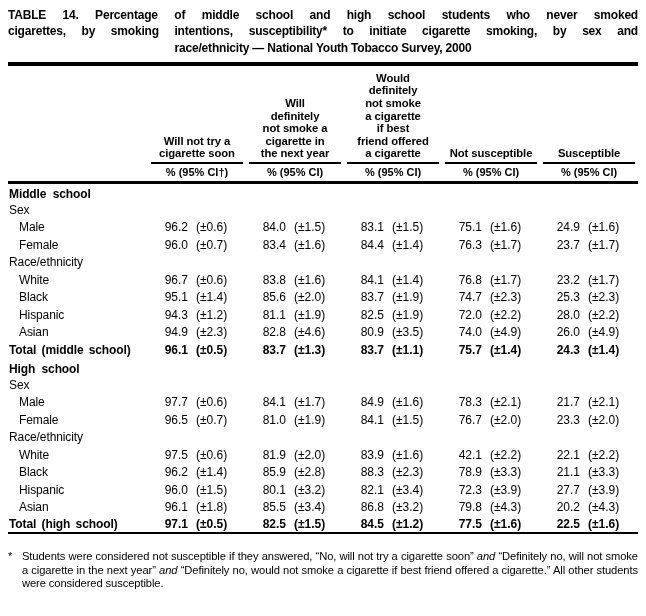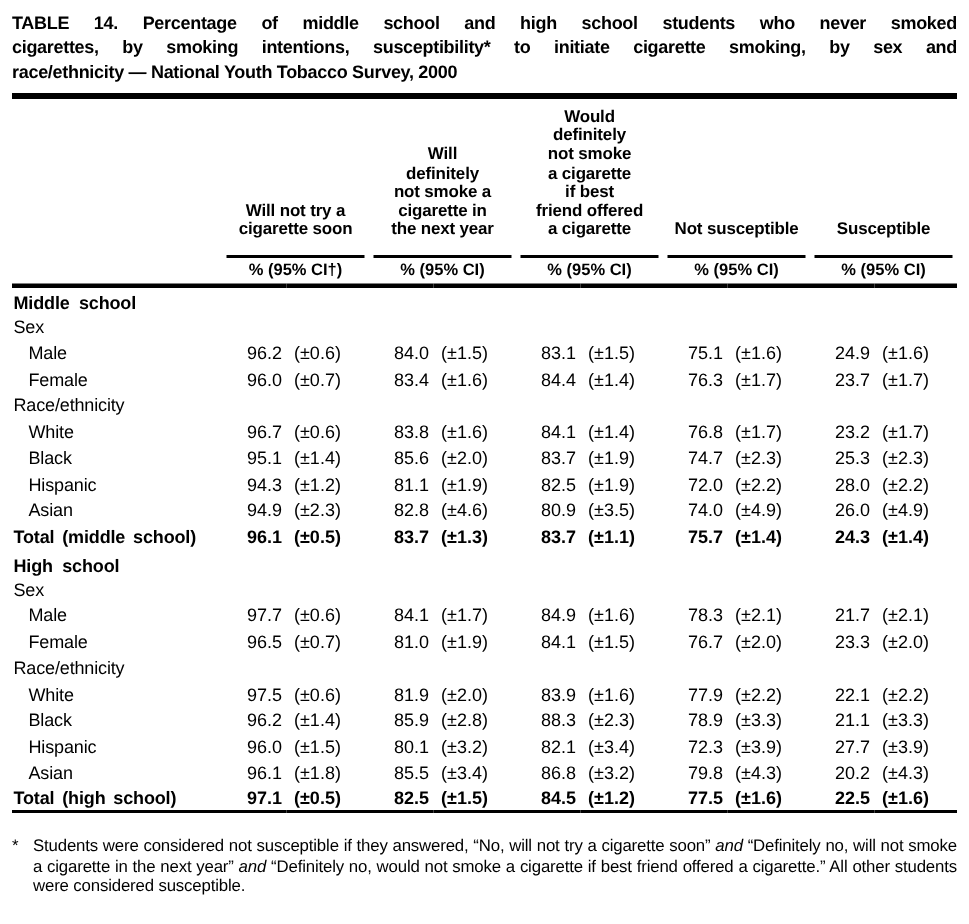--- a/index.html
+++ b/index.html
@@ -7,39 +7,39 @@
   body {
     width: 646px; height: 616px;
     font-family: "Liberation Sans", sans-serif;
     color: #000;
     overflow: hidden;
   }
   .page { padding: 7px 8px 0 8px; }
 
   
   .title { font-weight: bold; font-size: 12px; line-height: 16.4px; letter-spacing: -0.2px; }
-  .tline { white-space: nowrap; }
+  .tline { white-space: nowrap; text-align: center; }
   .tline.just { text-align: justify; text-align-last: justify; }
   .rule-title { height: 3.5px; background: #000; margin-top: 6px; }
 
   
   table { width: 100%; border-collapse: collapse; table-layout: fixed; margin-top: 6px; }
   col.c-label { width: 140px; }
   col.c-val { width: 43px; }
   col.c-ci  { width: 55px; }
 
   thead th { font-weight: bold; vertical-align: bottom; padding: 0; }
   .grp-inner {
     white-space: pre-line;
     text-align: center;
     font-size: 11.3px;
     line-height: 12.6px;
     letter-spacing: -0.1px;
     border-bottom: 2px solid #000;
-    padding-bottom: 10px;
+    padding-bottom: 2px;
     margin: 0 3px;
   }
   tr.sub-row th {
     text-align: center;
     font-size: 11px;
     padding: 2px 0 3px 0;
     border-bottom: 3px solid #000;
   }
 
   tbody td {
@@ -330,21 +330,21 @@
           <td class="ci"></td>
         </tr>
         <tr class="row-item">
           <td class="rowlabel">White</td>
           <td class="val">97.5</td>
           <td class="ci">(±0.6)</td>
           <td class="val">81.9</td>
           <td class="ci">(±2.0)</td>
           <td class="val">83.9</td>
           <td class="ci">(±1.6)</td>
-          <td class="val">77.9</td>
+          <td class="val">42.1</td>
           <td class="ci">(±2.2)</td>
           <td class="val">22.1</td>
           <td class="ci">(±2.2)</td>
         </tr>
         <tr class="row-item">
           <td class="rowlabel">Black</td>
           <td class="val">96.2</td>
           <td class="ci">(±1.4)</td>
           <td class="val">85.9</td>
           <td class="ci">(±2.8)</td>

